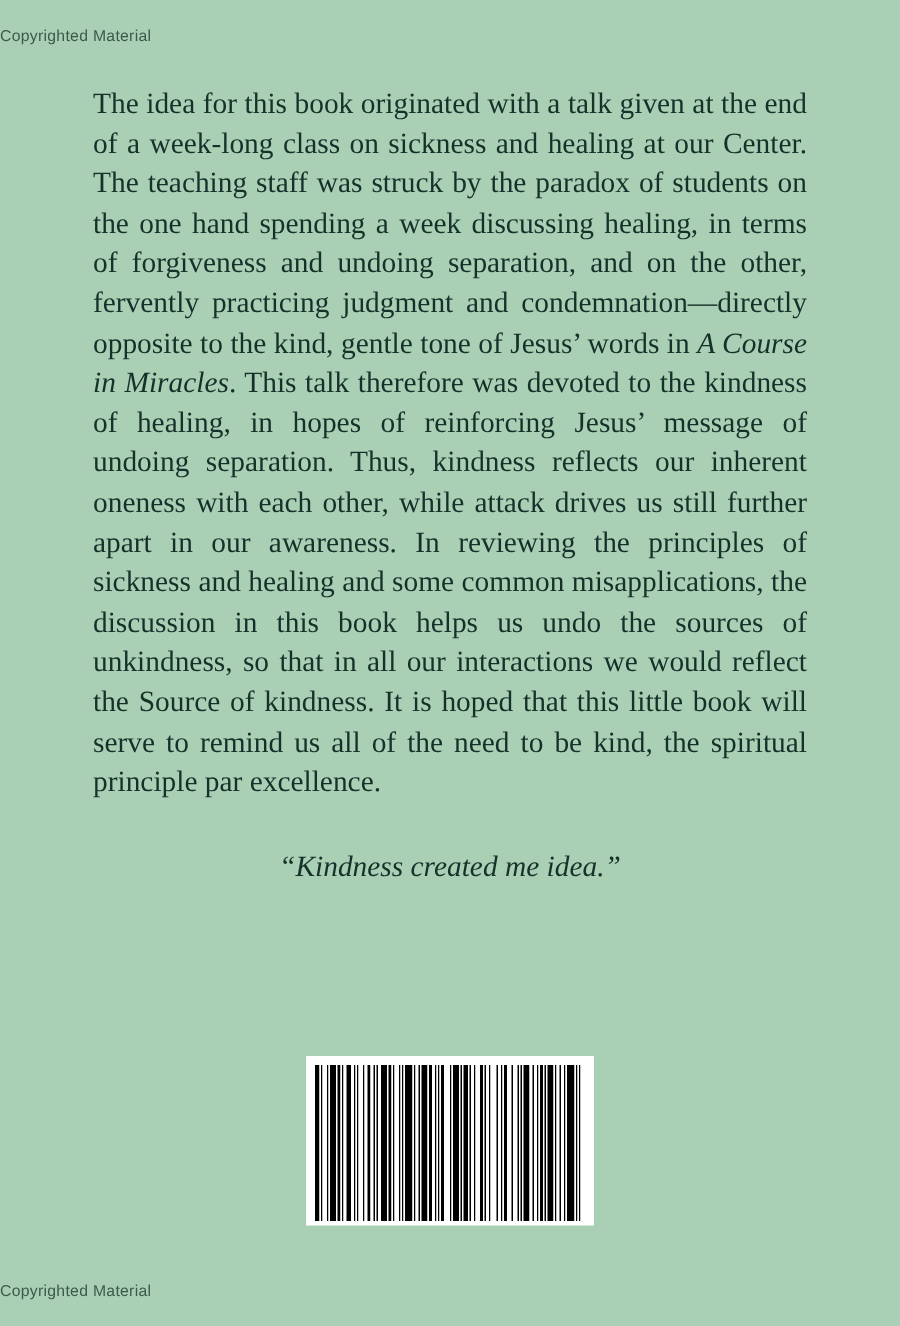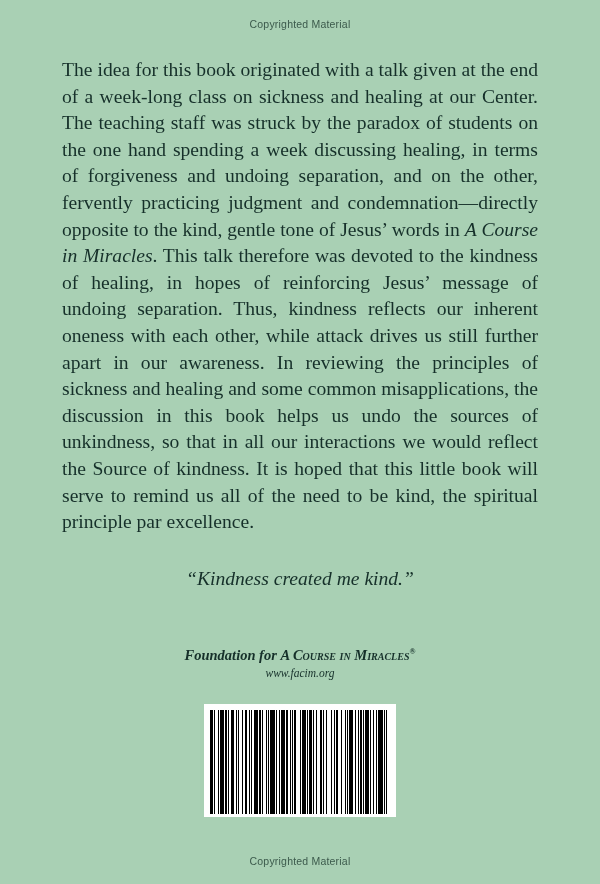--- a/index.html
+++ b/index.html
@@ -19,21 +19,20 @@
   .page {
     position: absolute;
     inset: 0;
     display: flex;
     flex-direction: column;
     align-items: center;
   }
 
   .copyright-strip {
     width: 100%;
-    text-align: center;
     font-family: "Liberation Sans", sans-serif;
     font-size: 10.5px;
     letter-spacing: 0.2px;
     color: #3c5a4c;
   }
   .copyright-top { margin-top: 18px; }
   .copyright-bottom {
     position: absolute;
     bottom: 17px;
     left: 0;
@@ -126,26 +125,22 @@
 <body>
 
 <div class="page">
 
   <div class="copyright-strip copyright-top">Copyrighted Material</div>
 
   <div class="body-block">
     <p><span>The idea for this book originated with a talk given at the end of a week-long class on sickness and healing at our Center. The teaching staff was struck by the paradox of students on the one hand spending a week discussing healing, in terms of forgiveness and undoing separation, and on the other, fervently practicing judgment and condemnation—directly opposite to the kind, gentle tone of Jesus’ words in </span><span class="smallcaps-title">A Course in Miracles</span><span>. This talk therefore was devoted to the kindness of healing, in hopes of reinforcing Jesus’ message of </span><span class="italic">undoing</span><span> separation. Thus, kindness reflects our inherent oneness with each other, while attack drives us still further apart in our awareness. In reviewing the principles of sickness and healing and some common misapplications, the discussion in this book helps us undo the sources of unkindness, so that in all our interactions we would reflect the Source of kindness. It is hoped that this little book will serve to remind us all of the need to be kind, </span><span class="italic">the</span><span> spiritual principle </span><span class="italic">par excellence</span><span>.</span></p>
   </div>
 
-  <div class="quote">“Kindness created me kind.”</div>
-
-  <div class="imprint">
-    <div class="imprint-line1"><span>Foundation for </span><span class="sc">A Course in Miracles</span><sup>®</sup></div>
-    <div class="imprint-line2">www.facim.org</div>
-  </div>
+  <div class="quote">“Kindness created me idea.”</div>
+
 
   <div class="barcode-wrap">
     <div class="bars">
         <span style="width: 3.25301px; background: rgb(0, 0, 0);"></span>
         <span style="width: 1.08434px; background: rgb(255, 255, 255);"></span>
         <span style="width: 1.08434px; background: rgb(0, 0, 0);"></span>
         <span style="width: 2.16867px; background: rgb(255, 255, 255);"></span>
         <span style="width: 1.08434px; background: rgb(0, 0, 0);"></span>
         <span style="width: 1.08434px; background: rgb(255, 255, 255);"></span>
         <span style="width: 4.33735px; background: rgb(0, 0, 0);"></span>

